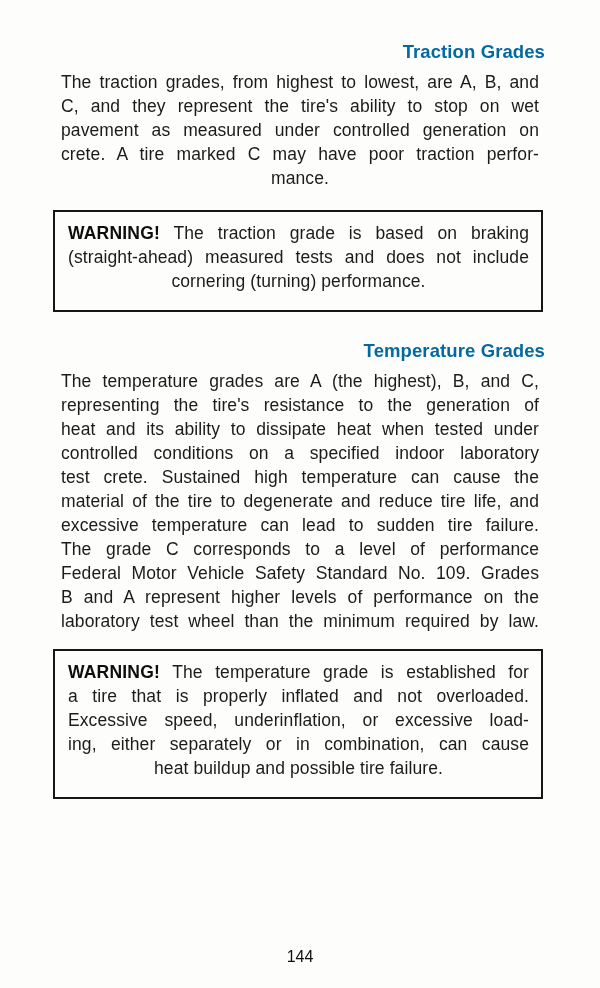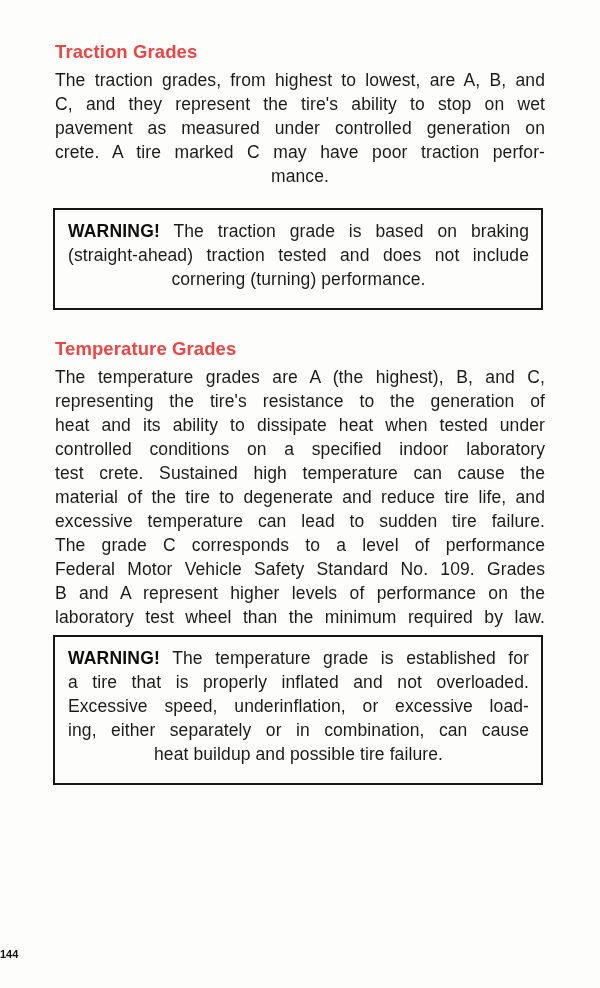--- a/index.html
+++ b/index.html
@@ -11,49 +11,50 @@
     color:#1b1b1b;
     font-family:"Liberation Sans", sans-serif;
     padding:40px 55px 0 55px;
     overflow:hidden;
   }
   .hd{
     font-size:18.5px;
     font-weight:700;
     line-height:24px;
     margin:0 0 4px 0;
-    color:#ef4444;
+    color:#0369a1;
     letter-spacing:0.1px;
+    text-align:right;
   }
-  .para{margin:0;}
+  .para{margin:6px;}
   .line{
     font-size:17.5px;
     line-height:24px;
     letter-spacing:0.1px;
     text-align:center;
   }
   .just{
     text-align:justify;
     text-align-last:justify;
     text-justify:inter-word;
   }
   .warnbox{
     border:2.5px solid #161616;
     margin:20px 2px 0 -2px;
     padding:9px 12px 17px 13px;
   }
-  .box2{margin-top:6px;}
+  .box2{margin-top:16px;}
   .sec2{margin-top:27px;}
   .b{font-weight:700;letter-spacing:0.2px;color:#0d0d0d;}
   .pageno{
     position:absolute;
     left:0;right:0;top:948px;
-    text-align:left;
-    font-size:11px;
-    font-weight:700;
+    text-align:center;
+    font-size:16px;
+    font-weight:400;
     color:#111;
   }
 </style>
 </head>
 <body>
 
 <div class="page">
 
   <section>
     <h2 class="hd">Traction Grades</h2>
@@ -61,21 +62,21 @@
       <div class="line just">The traction grades, from highest to lowest, are A, B, and</div>
       <div class="line just">C, and they represent the tire's ability to stop on wet</div>
       <div class="line just">pavement as measured under controlled generation on</div>
       <div class="line just">crete. A tire marked C may have poor traction perfor-</div>
       <div class="line">mance.</div>
     </div>
   </section>
 
   <div class="warnbox">
     <div class="line just"><span class="b">WARNING!</span> <span>The traction grade is based on braking</span></div>
-    <div class="line just">(straight-ahead) traction tested and does not include</div>
+    <div class="line just">(straight-ahead) measured tests and does not include</div>
     <div class="line">cornering (turning) performance.</div>
   </div>
 
   <section class="sec2">
     <h2 class="hd">Temperature Grades</h2>
     <div class="para">
       <div class="line just">The temperature grades are A (the highest), B, and C,</div>
       <div class="line just">representing the tire's resistance to the generation of</div>
       <div class="line just">heat and its ability to dissipate heat when tested under</div>
       <div class="line just">controlled conditions on a specified indoor laboratory</div>

